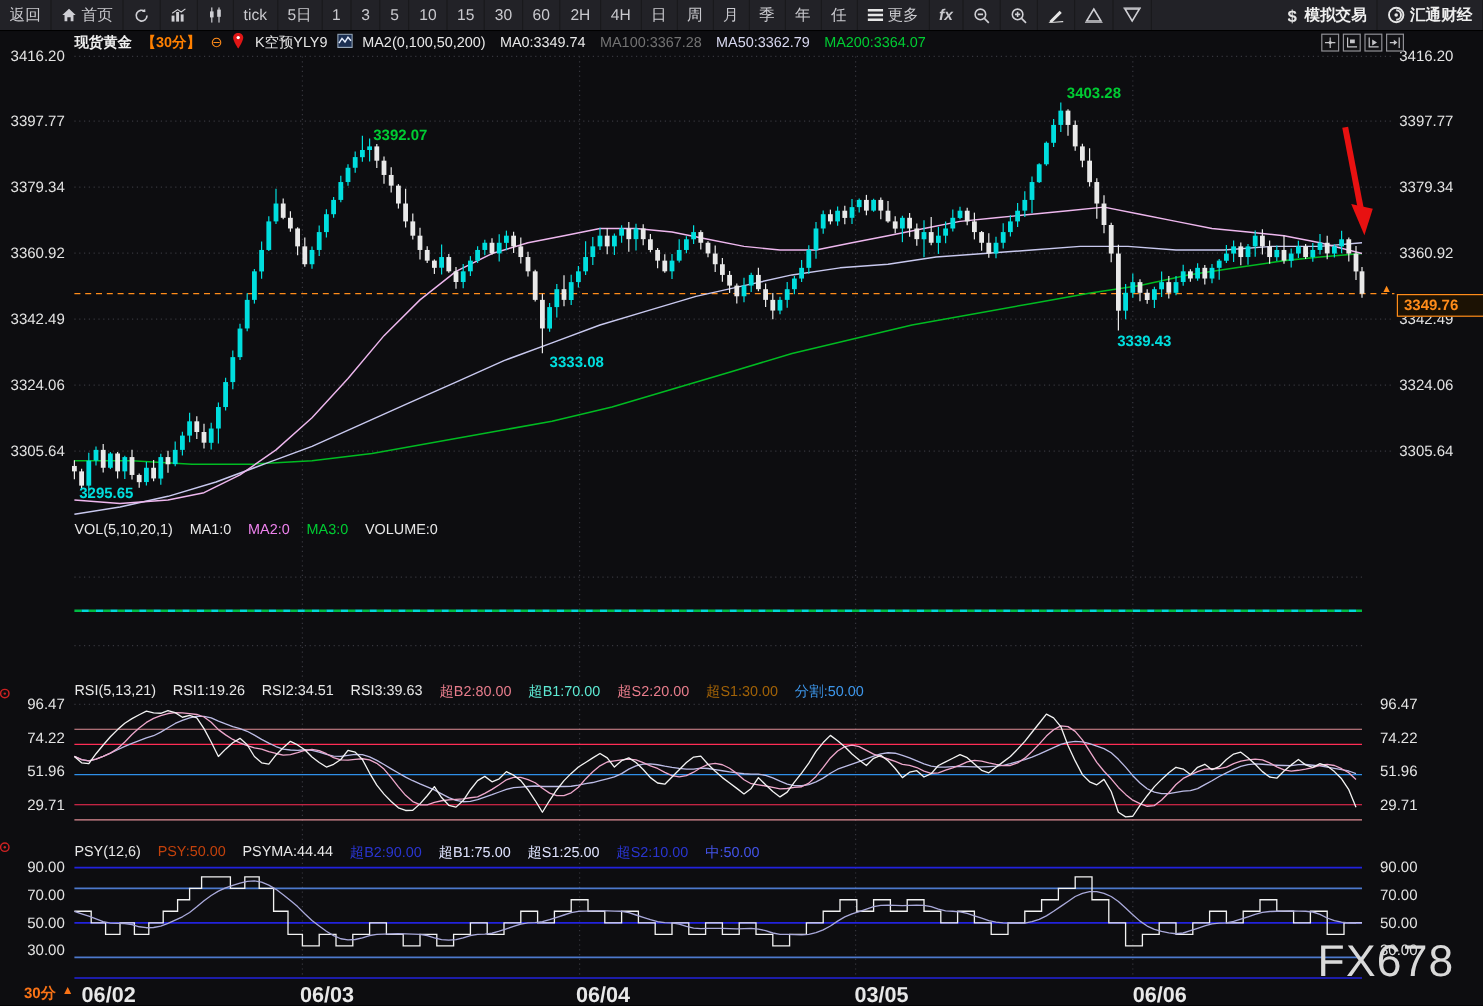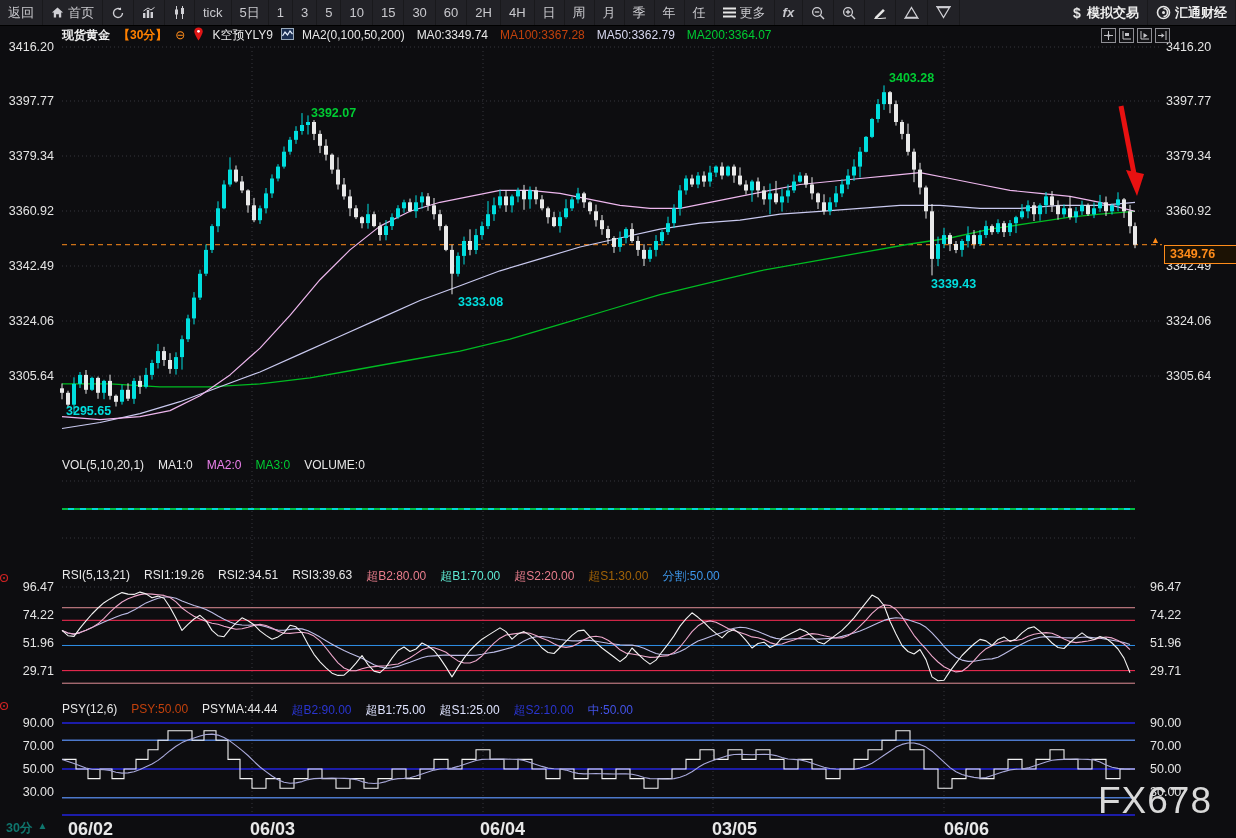--- a/index.html
+++ b/index.html
@@ -12,21 +12,21 @@
   .hdr .sym{font-weight:bold;color:#efefef;}
   .hdr .tf{color:#ff8000;font-weight:bold;}
   .hdr .minus{color:#ff8c1a;font-size:12px;}
   .lg{position:absolute;display:flex;gap:14px;font-size:12px;z-index:5;white-space:nowrap;}
   .axis-label{position:absolute;font-size:12.5px;color:#e4e4e4;z-index:4;line-height:14px;}
   .axis-label.r{text-align:left;}
   .axis-label.l{width:50px;text-align:right;}
   .xlabel{position:absolute;top:819px;font-size:18px;font-weight:bold;color:#e8e8e8;z-index:4;}
   .price-box{position:absolute;left:1164px;top:245px;width:69px;height:17px;border:1px solid #ff8c1a;background:#1c1204;color:#ff8c1a;font-size:12.5px;font-weight:bold;line-height:17px;padding-left:5px;z-index:6;box-sizing:content-box;}
   .watermark{position:absolute;left:1098px;top:780px;font-size:37px;color:#d9d9d9;z-index:7;letter-spacing:1px;}
-  .tf-footer{position:absolute;left:6px;top:820px;color:#0f766e;font-weight:bold;font-size:12.5px;z-index:6;display:flex;gap:5px;align-items:flex-start;}
+  .tf-footer{position:absolute;left:20px;top:820px;color:#f97316;font-weight:bold;font-size:12.5px;z-index:6;display:flex;gap:5px;align-items:flex-start;}
   .mini-icons{position:absolute;top:28px;left:1101px;display:flex;gap:3px;z-index:8;}
   .mini{width:13px;height:13px;border:1px solid #8f8f95;display:flex;align-items:center;justify-content:center;background:#121215;}
   svg.chart{position:absolute;left:0;top:0;z-index:1;}
 </style>
 </head>
 <body>
 
 <div class="screen">
   <div class="toolbar" id="toolbar">
       <div class="tb">
@@ -200,21 +200,21 @@
           <circle cx="5.5" cy="4.3" r="1.4" fill="#fff"></circle>
         </svg></span>
     <span>K空预YLY9</span>
     <span><svg width="13" height="12" viewBox="0 0 13 12">
           <rect x="0.5" y="0.5" width="12" height="11" fill="#1b2f52" stroke="#9ab"></rect>
           <polyline points="1.5,8 4,4 6.5,7 9,3 11.5,6" fill="none" stroke="#e8f0ff" stroke-width="1.2"></polyline>
         </svg></span>
     <span id="ma-legend" style="display:flex;gap:12px;">
         <span style="color: rgb(232, 232, 232);">MA2(0,100,50,200)</span>
         <span style="color: rgb(232, 232, 232);">MA0:3349.74</span>
-        <span style="color: #c2410c;">MA100:3367.28</span>
+        <span style="color: #737373;">MA100:3367.28</span>
         <span style="color: rgb(216, 216, 240);">MA50:3362.79</span>
         <span style="color: rgb(0, 204, 51);">MA200:3364.07</span>
       </span>
   </div>
 
   <div class="mini-icons">
     <span class="mini">
         <svg width="9" height="9" viewBox="0 0 9 9">
           <path d="M4.5 0v9M0 4.5h9" stroke="#c4c4c8" stroke-width="1"></path>
           <rect x="3.4" y="3.4" width="2.2" height="2.2" fill="#c4c4c8"></rect>
@@ -644,21 +644,21 @@
       <text x="931" y="288" fill="#00dede" font-size="12.5" font-weight="bold" font-family="Liberation Sans, sans-serif">3339.43</text>
       <text x="1151" y="243" fill="#ff8c1a" font-size="9">▲</text>
       <line x1="1121" y1="106" x2="1134" y2="174" stroke="#e81111" stroke-width="5"></line>
       <polygon points="1126,170 1144,174 1137,196" fill="#e81111"></polygon>
       <circle cx="4" cy="578" r="3.5" fill="none" stroke="#c22" stroke-width="1.2"></circle>
       <circle cx="4" cy="578" r="1" fill="#c22"></circle>
       <circle cx="4" cy="706" r="3.5" fill="none" stroke="#c22" stroke-width="1.2"></circle>
       <circle cx="4" cy="706" r="1" fill="#c22"></circle>
     </svg>
 
-  <div class="lg" id="vol-legend" style="left:62px;top:458px;">
+  <div class="lg" id="vol-legend" style="left:62px;top:434px;">
       <span style="color: rgb(232, 232, 232);">VOL(5,10,20,1)</span>
       <span style="color: rgb(232, 232, 232);">MA1:0</span>
       <span style="color: rgb(238, 130, 238);">MA2:0</span>
       <span style="color: rgb(0, 204, 51);">MA3:0</span>
       <span style="color: rgb(232, 232, 232);">VOLUME:0</span>
     </div>
   <div class="lg" id="rsi-legend" style="left:62px;top:568px;">
       <span style="color: rgb(232, 232, 232);">RSI(5,13,21)</span>
       <span style="color: rgb(232, 232, 232);">RSI1:19.26</span>
       <span style="color: rgb(232, 232, 232);">RSI2:34.51</span>

